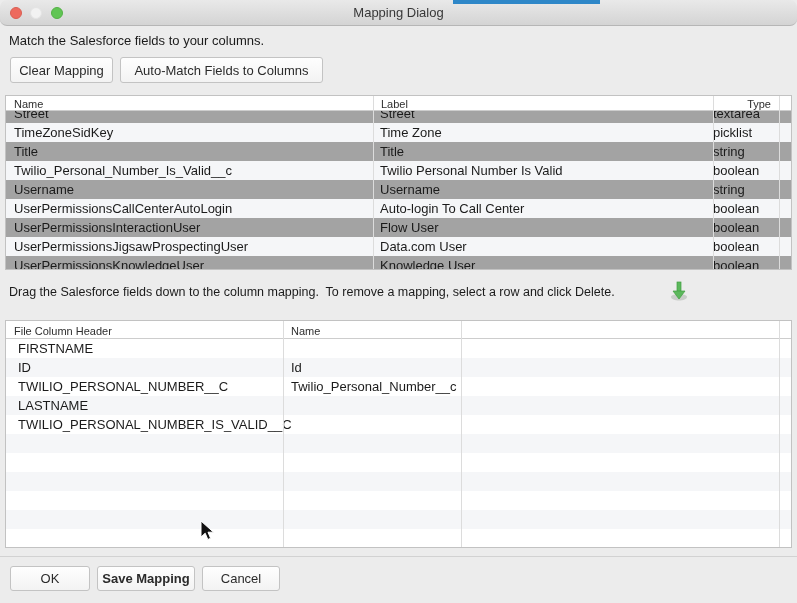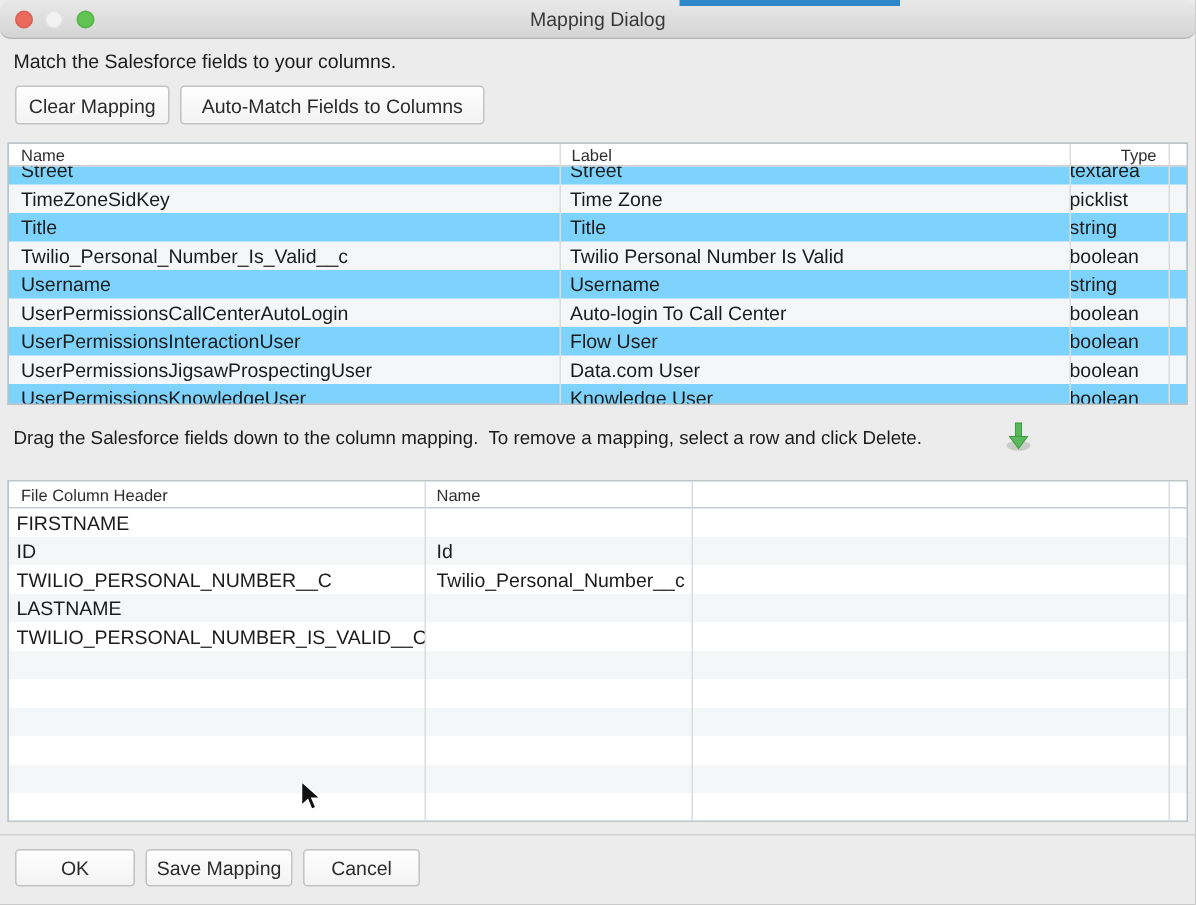--- a/index.html
+++ b/index.html
@@ -32,21 +32,21 @@
     position:absolute; height:26px;
     background:linear-gradient(#fefefe,#f3f3f3);
     border:1px solid #c3c3c3; border-radius:3px;
     font-family:"Liberation Sans", sans-serif;
     font-size:13px; color:#2b2b2b; text-align:center; cursor:default;
   }
   .btn-clear { left:10px; top:57px; width:103px; }
   .btn-automatch { left:120px; top:57px; width:203px; }
   
   .tbl {
-    position:absolute; left:5px; width:787px; background:#7dd3fc;
+    position:absolute; left:5px; width:787px; background:#a3a3a3;
     border:1px solid #c2c2c2;
   }
   .tbl-header {
     position:relative; background:#fff;
     border-bottom:1px solid #cdcdcd; overflow:hidden;
   }
   .tbl-header .hcell {
     position:absolute; top:0; font-size:11px; color:#2e2e2e; line-height:14px;
     white-space:nowrap;
   }
@@ -67,26 +67,26 @@
   
   .mapping-table { top:320px; height:228px; }
   .mapping-table .tbl-header { height:18px; }
   .mapping-table .tbl-header .hcell { top:3px; }
   .mapping-table .tbl-body {
     position:relative; height:208px; overflow:hidden;
     background:repeating-linear-gradient(to bottom,#ffffff 0px,#ffffff 19px,#f5f6f8 19px,#f5f6f8 38px);
   }
   .mrow { position:relative; height:19px; width:100%; background:transparent; }
   .mrow .cell { position:absolute; top:0; height:19px; line-height:19px; white-space:nowrap; overflow:hidden; font-size:13px; }
-  .mrow .c-file { left:0;    width:316px; padding-left:5px; }
+  .mrow .c-file { left:0;    width:316px; padding-left:12px; }
   .mrow .c-map  { left:277px; width:177px; padding-left:8px; }
   
   .footer-sep { position:absolute; left:0; top:556px; width:797px; height:1px; background:#d2d2d2; }
   .btn-ok     { left:10px;  top:566px; width:80px; height:25px; }
-  .btn-save   { left:97px;  top:566px; width:98px; height:25px; }
+  .btn-save   { left:97px;  top:566px; width:98px; height:25px;font-weight:bold; }
   .btn-cancel { left:202px; top:566px; width:78px; height:25px; }
   
   .cursor { position:absolute; left:200px; top:520px; width:15px; height:22px; }
 </style>
 </head>
 <body>
 
 <div class="window">
 
   <div class="titlebar">

